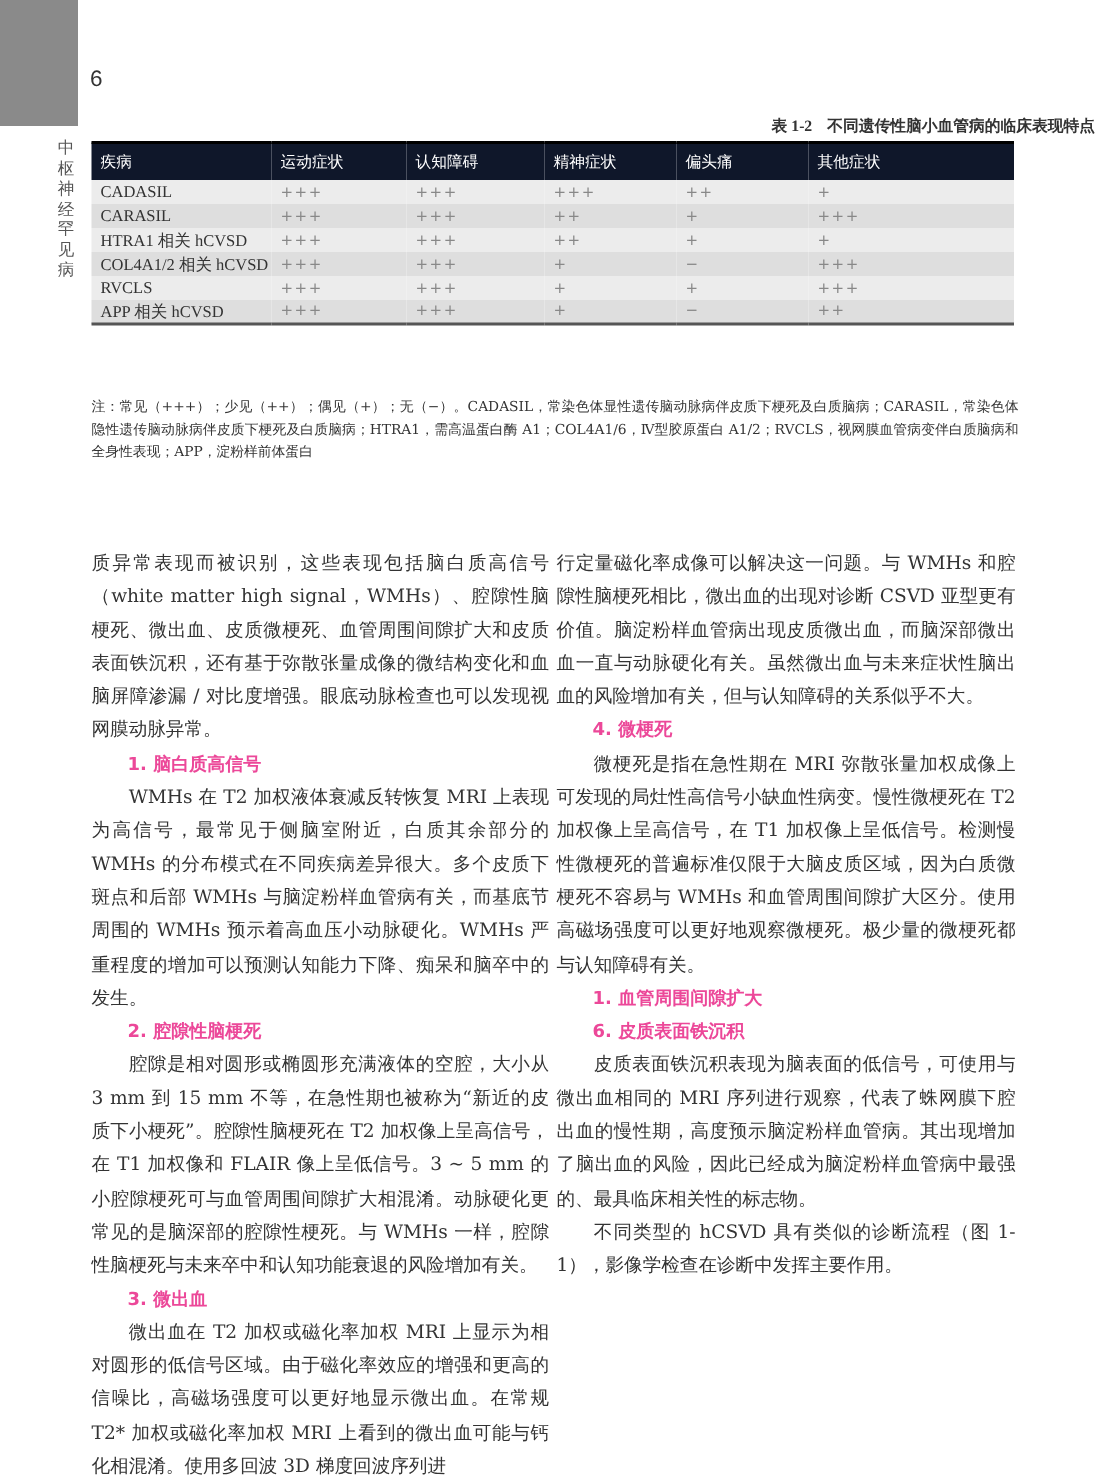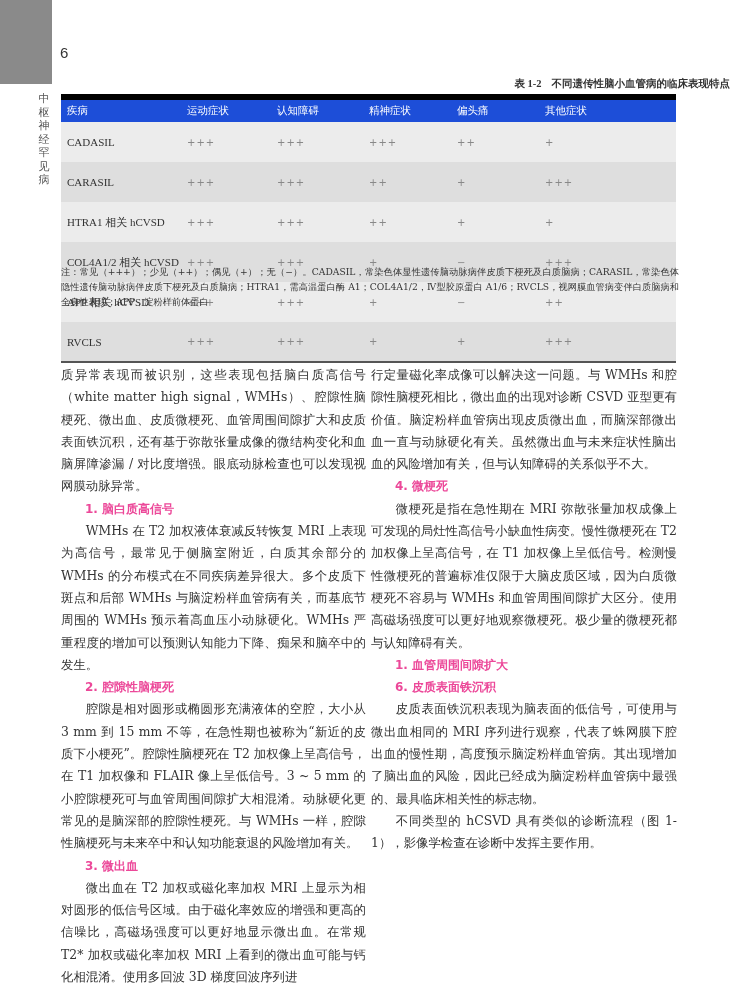--- a/index.html
+++ b/index.html
@@ -8,23 +8,23 @@
 
   .side-block { position: absolute; left: 0; top: 0; width: 52px; height: 84px; background: #8a8a8a; }
   .page-number { position: absolute; left: 60px; top: 44px; font-family: "Liberation Sans", "DejaVu Sans", sans-serif; font-size: 15px; color: #333; }
   .side-label { position: absolute; left: 37px; top: 92px; width: 14px; font-family: "DejaVu Sans", sans-serif; font-size: 11px; line-height: 13.5px; color: #555; text-align: center; }
   .side-label span { display: block; }
 
   .table-caption { position: absolute; left: 0; width: 730px; top: 77px; text-align: right; font-family: "DejaVu Sans", sans-serif; font-size: 10.5px; font-weight: bold; color: #333; }
   .table-caption .num { font-family: "Liberation Serif", serif; margin-right: 10px; }
 
   table.clinical { position: absolute; left: 61px; top: 94px; width: 615px; border-collapse: collapse; font-size: 10.5px; }
-  table.clinical thead tr { background: #1d4ed8; border-top: 6px solid #000000; }
+  table.clinical thead tr { background: #0f172a; border-top: 2px solid #000000; }
   table.clinical th { color: #ffffff; font-family: "DejaVu Sans", sans-serif; font-weight: normal; font-size: 10.5px; text-align: left; height: 25px; padding-left: 6px; }
-  table.clinical td { height: 40px; padding-left: 6px; color: #888; font-family: "DejaVu Sans", sans-serif; font-size: 10px; letter-spacing: 1px; }
+  table.clinical td { height: 16px; padding-left: 6px; color: #888; font-family: "DejaVu Sans", sans-serif; font-size: 10px; letter-spacing: 1px; }
   table.clinical td.disease { color: #333; font-family: "Liberation Serif", "DejaVu Serif", serif; font-size: 11px; letter-spacing: 0; }
   table.clinical tbody tr:nth-child(odd) { background: #ececec; }
   table.clinical tbody tr:nth-child(even) { background: #dedede; }
   table.clinical tbody tr:last-child { border-bottom: 2.5px solid #555; }
   .c0 { width: 120px; } .c1 { width: 90px; margin-top: 40px; } .c2 { width: 92px; } .c3 { width: 88px; } .c4 { width: 88px; } .c5 { width: 137px; }
 
   .table-note { position: absolute; left: 61px; top: 264px; width: 618px; font-size: 9.2px; line-height: 15px; color: #333; text-align: justify; }
 
   .col { position: absolute; top: 352px; width: 305px; font-size: 12.4px; line-height: 22.3px; color: #333; text-align: justify; margin-top: 12px; }
   .col.left { left: 61px; }
@@ -90,39 +90,39 @@
     </tr>
     <tr>
       <td class="disease">COL4A1/2 相关 hCVSD</td>
       <td>+++</td>
       <td>+++</td>
       <td>+</td>
       <td>−</td>
       <td>+++</td>
     </tr>
     <tr>
+      <td class="disease">RVCLS</td>
+      <td>+++</td>
+      <td>+++</td>
+      <td>+</td>
+      <td>+</td>
+      <td>+++</td>
+    </tr>
+    <tr>
       <td class="disease">APP 相关 hCVSD</td>
       <td>+++</td>
       <td>+++</td>
       <td>+</td>
       <td>−</td>
       <td>++</td>
     </tr>
-    <tr>
-      <td class="disease">RVCLS</td>
-      <td>+++</td>
-      <td>+++</td>
-      <td>+</td>
-      <td>+</td>
-      <td>+++</td>
-    </tr>
   </tbody>
 </table>
 
-<div class="table-note">注：常见（+++）；少见（++）；偶见（+）；无（−）。CADASIL，常染色体显性遗传脑动脉病伴皮质下梗死及白质脑病；CARASIL，常染色体隐性遗传脑动脉病伴皮质下梗死及白质脑病；HTRA1，需高温蛋白酶 A1；COL4A1/2，Ⅳ型胶原蛋白 A1/6；RVCLS，视网膜血管病变伴白质脑病和全身性表现；APP，淀粉样前体蛋白</div>
+<div class="table-note">注：常见（+++）；少见（++）；偶见（+）；无（−）。CADASIL，常染色体显性遗传脑动脉病伴皮质下梗死及白质脑病；CARASIL，常染色体隐性遗传脑动脉病伴皮质下梗死及白质脑病；HTRA1，需高温蛋白酶 A1；COL4A1/6，Ⅳ型胶原蛋白 A1/2；RVCLS，视网膜血管病变伴白质脑病和全身性表现；APP，淀粉样前体蛋白</div>
 
 <div class="col left">
   <p class="cont">质异常表现而被识别，这些表现包括脑白质高信号（white matter high signal，WMHs）、腔隙性脑梗死、微出血、皮质微梗死、血管周围间隙扩大和皮质表面铁沉积，还有基于弥散张量成像的微结构变化和血脑屏障渗漏 / 对比度增强。眼底动脉检查也可以发现视网膜动脉异常。</p>
   <h3>1. 脑白质高信号</h3>
   <p>WMHs 在 T2 加权液体衰减反转恢复 MRI 上表现为高信号，最常见于侧脑室附近，白质其余部分的 WMHs 的分布模式在不同疾病差异很大。多个皮质下斑点和后部 WMHs 与脑淀粉样血管病有关，而基底节周围的 WMHs 预示着高血压小动脉硬化。WMHs 严重程度的增加可以预测认知能力下降、痴呆和脑卒中的发生。</p>
   <h3>2. 腔隙性脑梗死</h3>
   <p>腔隙是相对圆形或椭圆形充满液体的空腔，大小从 3 mm 到 15 mm 不等，在急性期也被称为“新近的皮质下小梗死”。腔隙性脑梗死在 T2 加权像上呈高信号，在 T1 加权像和 FLAIR 像上呈低信号。3 ~ 5 mm 的小腔隙梗死可与血管周围间隙扩大相混淆。动脉硬化更常见的是脑深部的腔隙性梗死。与 WMHs 一样，腔隙性脑梗死与未来卒中和认知功能衰退的风险增加有关。</p>
   <h3>3. 微出血</h3>
   <p>微出血在 T2 加权或磁化率加权 MRI 上显示为相对圆形的低信号区域。由于磁化率效应的增强和更高的信噪比，高磁场强度可以更好地显示微出血。在常规 T2* 加权或磁化率加权 MRI 上看到的微出血可能与钙化相混淆。使用多回波 3D 梯度回波序列进</p>
 </div>

